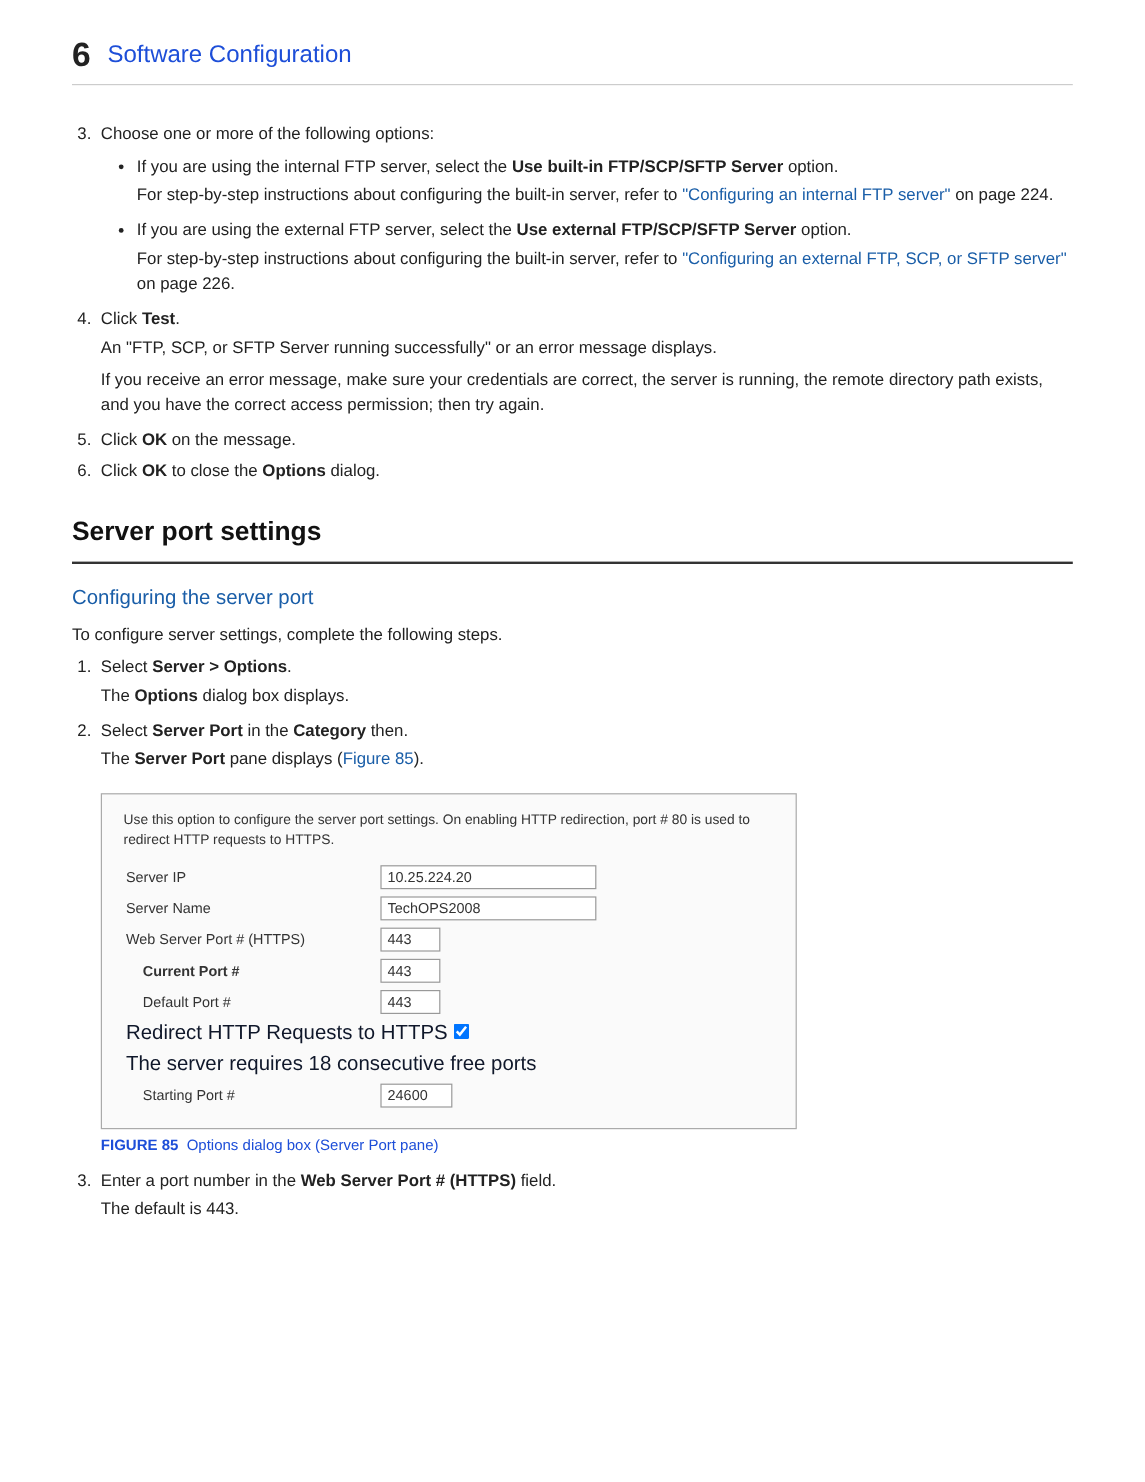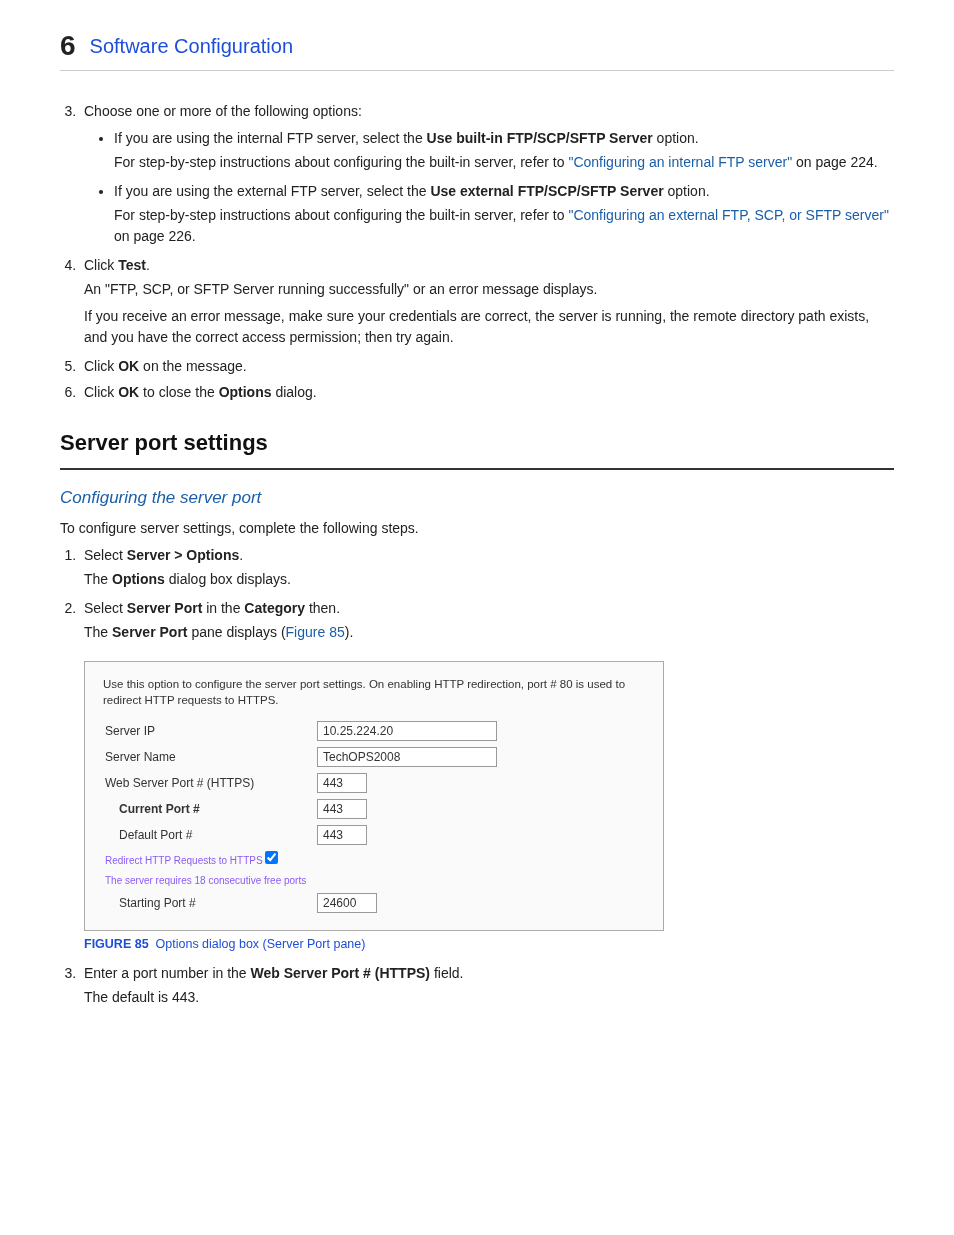--- a/index.html
+++ b/index.html
@@ -69,21 +69,20 @@
     }
     .section-heading {
       font-size: 22px;
       font-weight: bold;
       margin-top: 30px;
       margin-bottom: 12px;
       color: #111;
     }
     .subsection-heading {
       font-size: 17px;
-      font-style: italic;
       color: #1a5ea8;
       margin-top: 18px;
       margin-bottom: 10px;
       font-weight: normal;
     }
     .figure-box {
       border: 1px solid #aaa;
       padding: 14px 18px;
       margin: 18px 0 6px 0;
       background: #fafafa;
@@ -128,22 +127,22 @@
       background: #fff;
       color: #333;
     }
     .form-input.wide {
       width: 180px;
     }
     .form-input.narrow {
       width: 50px;
     }
     .checkbox-label {
-      font-size: 10px;
-      color: #8b5cf6;
+      font-size: 17px;
+      color: #0f172a;
     }
     .indent-label {
       padding-left: 16px !important;
       color: #333;
     }
     .section-divider {
       border: none;
       border-top: 2px solid #333;
       margin: 8px 0 18px 0;
     }

